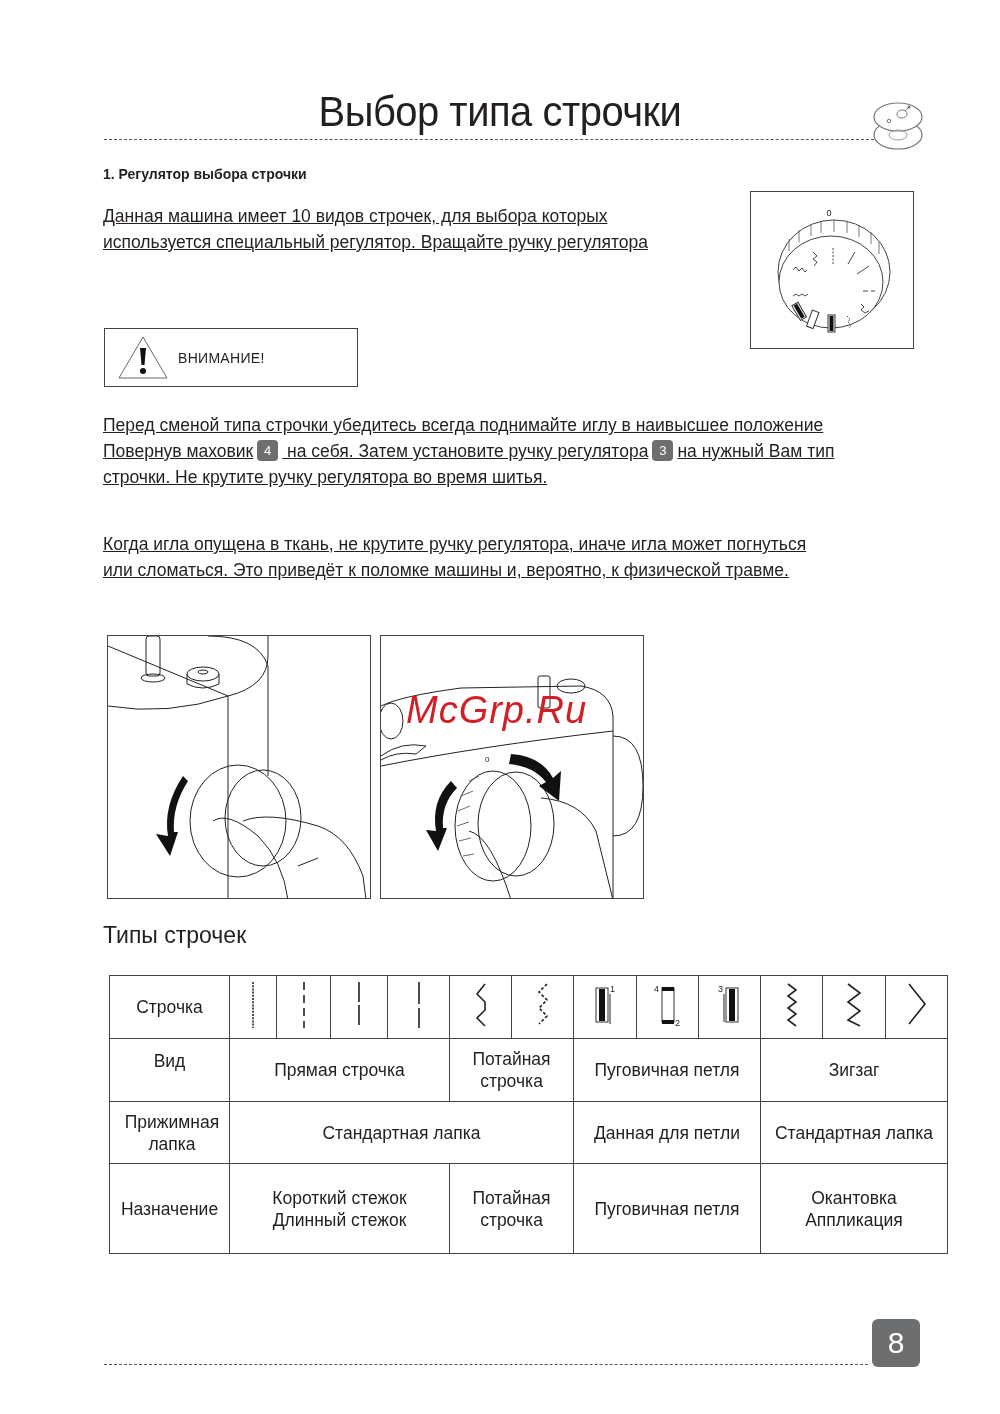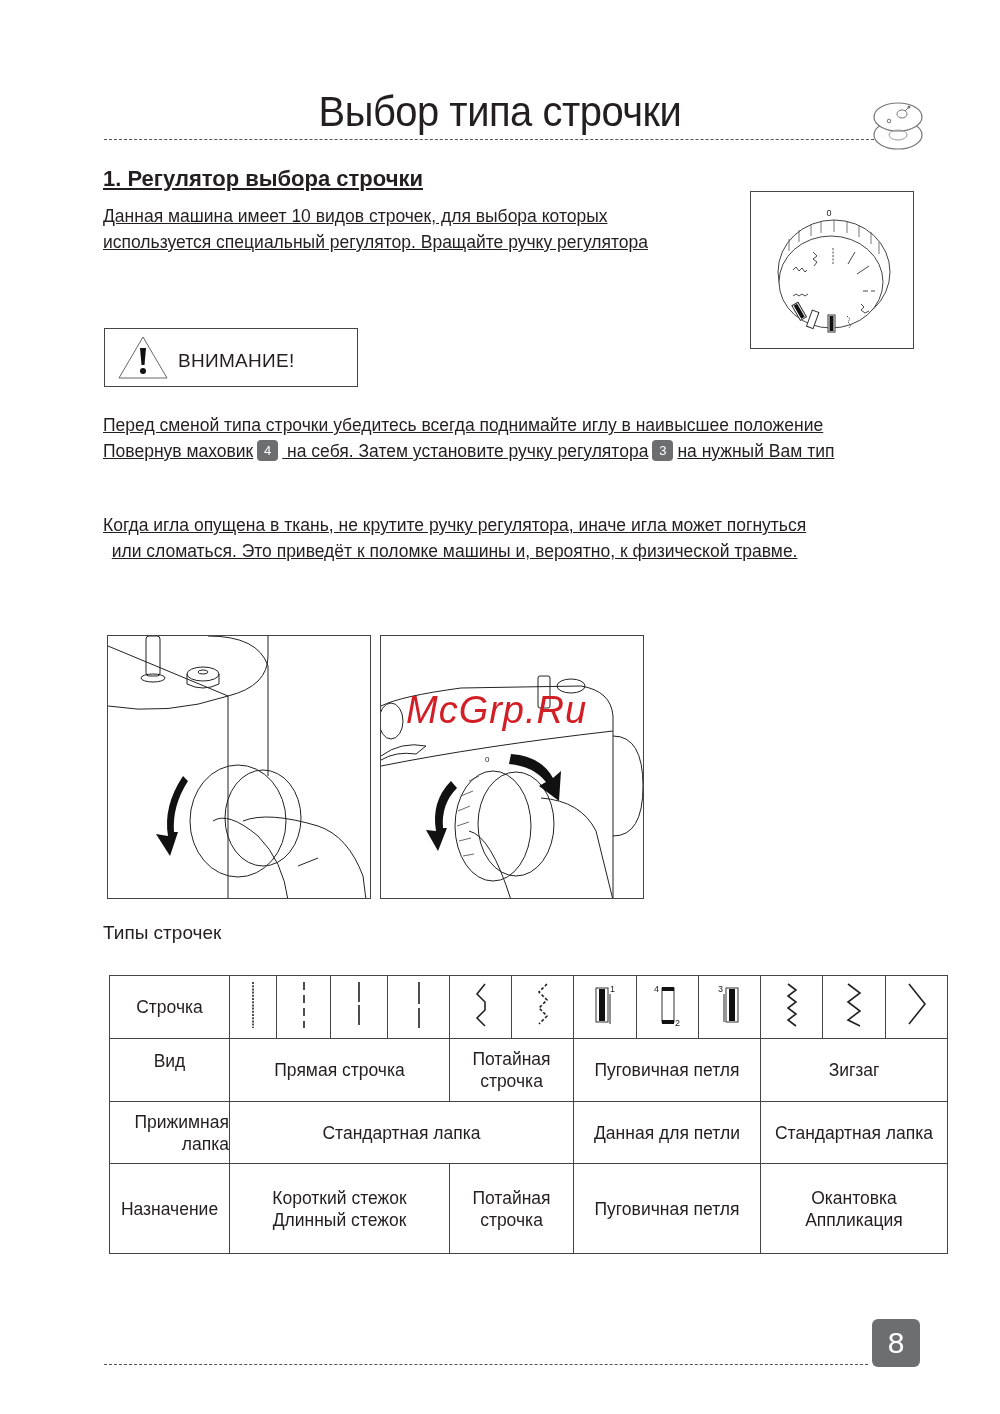--- a/index.html
+++ b/index.html
@@ -1,28 +1,28 @@
 <!DOCTYPE html>
 <html><head>
 <meta charset="utf-8">
 <style>
   html, body { margin:0; padding:0; background:#fff; }
   body { width:1000px; height:1414px; position:relative; overflow:hidden;
          font-family:"Liberation Sans", sans-serif; color:#231f20; }
   .abs { position:absolute; }
   .title { left:0; width:1000px; top:88px; text-align:center; font-size:42px; font-weight:normal; letter-spacing:-0.5px; transform:scaleX(0.95); }
   .dash-line { height:0; border-top:1.5px dashed #555; }
-  .h1 { left:103px; top:166px; font-size:22px; font-weight:bold;text-decoration:underline; }
+  .h1 { left:103px; top:166px; font-size:14px; font-weight:bold; }
   .para { left:103px; font-size:17.5px; line-height:26px; white-space:nowrap;text-decoration:underline; }
   .warn-box { left:104px; top:328px; width:254px; height:59px; border:1.5px solid #444; box-sizing:border-box; }
-  .warn-text { left:178px; top:350px; font-size:19px; letter-spacing:0.3px; }
+  .warn-text { left:178px; top:350px; font-size:14px; letter-spacing:0.3px; }
   .badge { display:inline-block; width:21px; height:21px; background:#6d6e70; color:#fff; border-radius:4px; font-size:13px; line-height:21px; text-align:center; vertical-align:middle; margin:0 4px; position:relative; top:-2px; }
   .fig { border:1.5px solid #444; box-sizing:border-box; background:#fff; overflow:hidden; }
   .watermark { font-size:38px; color:#d21f26; font-style:italic; letter-spacing:1px; }
-  .sub { left:103px; top:922px; font-size:19px; }
+  .sub { left:103px; top:922px; font-size:23px; }
   table.stitch { position:absolute; left:109px; top:975px; border-collapse:collapse; }
   table.stitch td { border:1.5px solid #444; text-align:center; vertical-align:middle; font-size:17.5px; line-height:22px; padding:0; }
   .page-no { left:872px; top:1319px; width:48px; height:48px; background:#6d6e70; border-radius:6px; color:#fff; font-size:30px; text-align:center; line-height:48px; }
 </style>
 </head>
 <body>
 
 <div class="abs title">Выбор типа строчки</div>
 <div class="abs dash-line" style="left:104px; top:139px; width:790px;"></div>
 <svg class="abs" style="left:868px; top:97px;" width="60" height="60" viewBox="0 0 60 60">
@@ -87,23 +87,24 @@
   <path d="M23,13 L29,13 L27.5,30 L24.5,30 Z" fill="#111"></path>
   <circle cx="26" cy="36" r="3" fill="#111"></circle>
 </svg>
 <div class="abs warn-text">ВНИМАНИЕ!</div>
 
 <div class="abs para" style="top:412px;">
   <div>Перед сменой типа строчки убедитесь всегда поднимайте иглу в наивысшее положение</div>
   <div>
     <span>Повернув маховик</span><span class="badge">4</span><span> на себя. Затем установите ручку регулятора</span><span class="badge">3</span><span>на нужный Вам тип</span>
   </div>
-</div>
-
-<div class="abs para" style="top:512px;text-align:center;">
+  <div>строчки. Не крутите ручку регулятора во время шитья.</div>
+</div>
+
+<div class="abs para" style="top:531px;">
   <div>Когда игла опущена в ткань, не крутите ручку регулятора, иначе игла может погнуться</div>
   <div>или сломаться. Это приведёт к поломке машины и, вероятно, к физической травме.</div>
 </div>
 
 <div class="abs fig" style="left:107px; top:635px; width:264px; height:264px;">
   <svg width="264" height="264" viewBox="0 0 264 264">
     <g fill="none" stroke="#222" stroke-width="1">
       <path d="M0,10 L120,60 L120,264"></path>
       <path d="M0,70 Q60,80 120,60 Q160,50 160,20 L160,0"></path>
       <path d="M100,0 Q150,0 160,30 L160,140"></path>
@@ -224,21 +225,21 @@
     <td style="padding-bottom:19px;">Вид</td>
     <td colspan="4">Прямая строчка</td>
     <td colspan="2">
           <div>Потайная</div>
           <div>строчка</div>
         </td>
     <td colspan="3">Пуговичная петля</td>
     <td colspan="3">Зигзаг</td>
   </tr>
   <tr style="height:62px">
-    <td style="text-align:right; padding-left:5px;">
+    <td style="text-align:center; padding-left:5px;">
           <div>Прижимная</div>
           <div>лапка</div>
         </td>
     <td colspan="6">Стандартная лапка</td>
     <td colspan="3">Данная для петли</td>
     <td colspan="3">Стандартная лапка</td>
   </tr>
   <tr style="height:90px">
     <td>Назначение</td>
     <td colspan="4">

